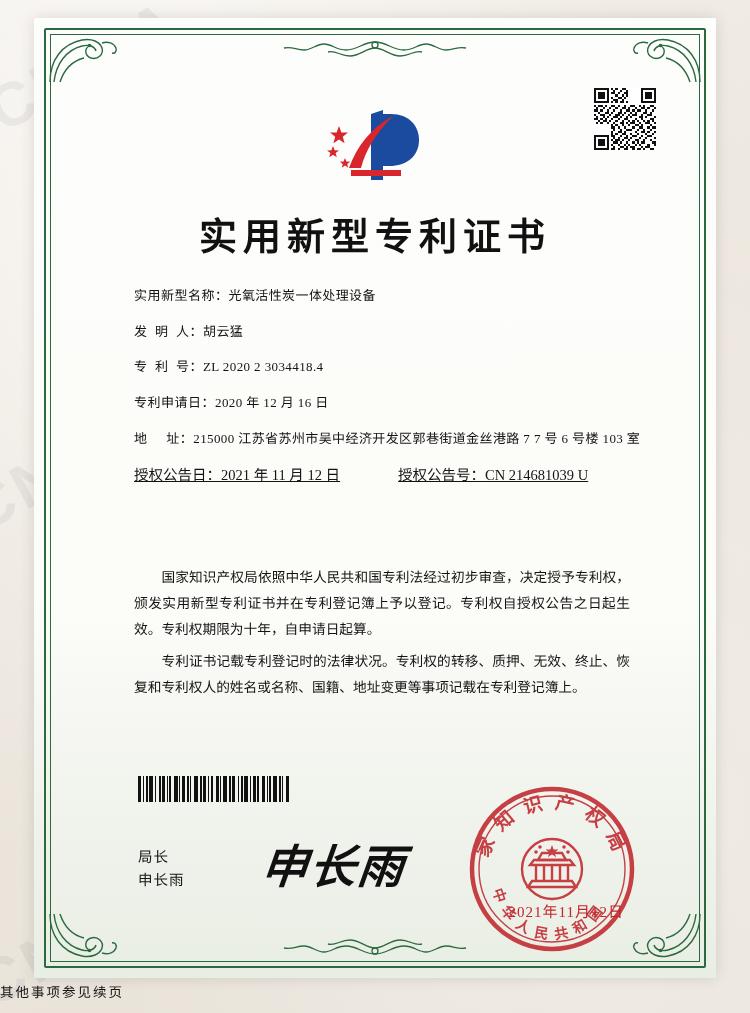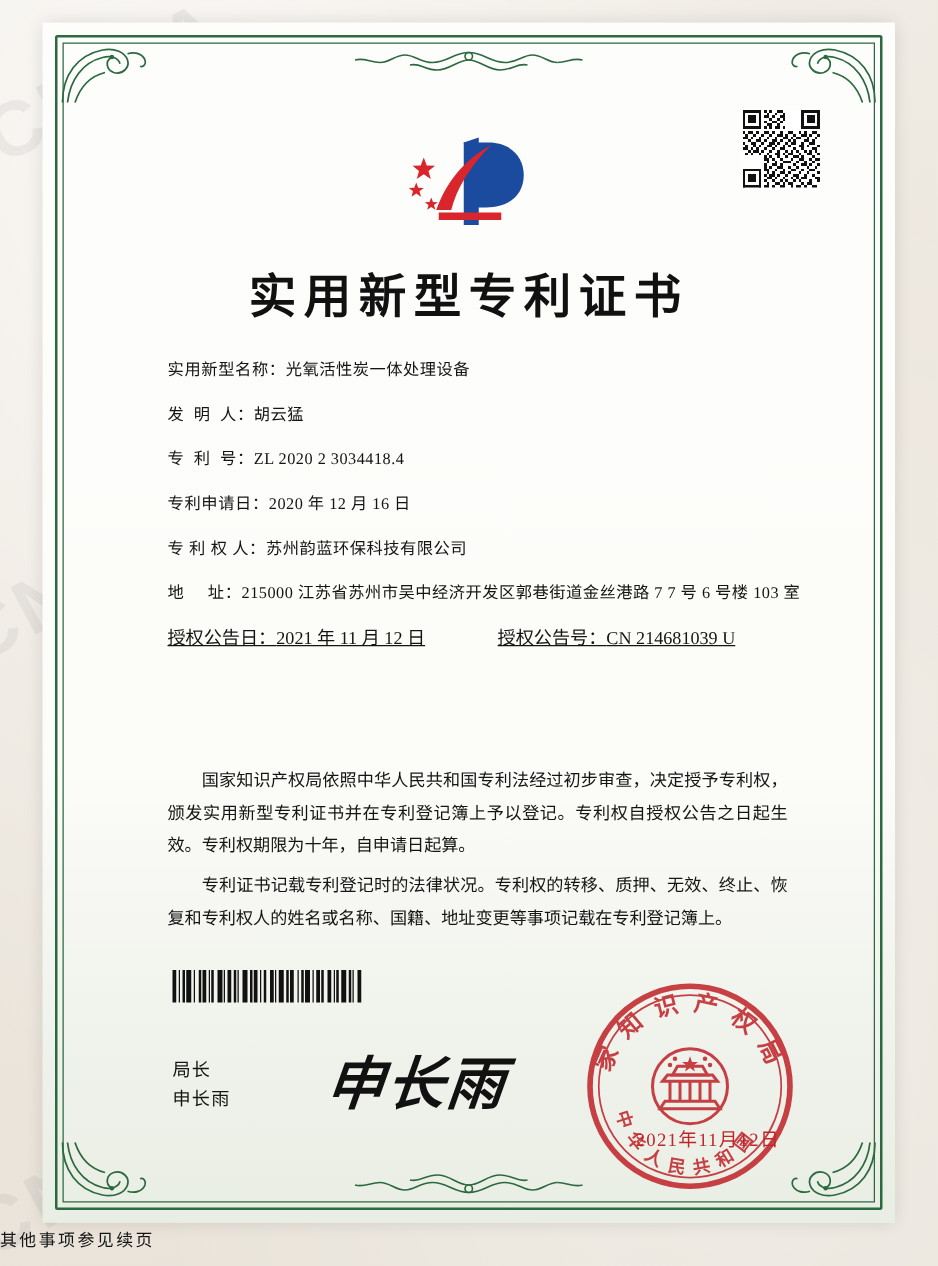--- a/index.html
+++ b/index.html
@@ -170,21 +170,21 @@
     font-size: 14.5px;
     color: #141414;
   }
   .row-inline .gap { width: 58px; }
 
   
   .paras {
     position: absolute;
     left: 100px;
     right: 86px;
-    top: 594px;
+    top: 547px;
     font-size: 13.7px;
     line-height: 26px;
     color: #141414;
     text-align: justify;
   }
   .paras p {
     margin: 0 0 6px 0;
     text-indent: 2em;
   }
 
@@ -589,24 +589,20 @@
       <span class="val">胡云猛</span>
     </div>
     <div class="field">
       <span class="lbl">专  利  号：</span>
       <span class="val">ZL 2020 2 3034418.4</span>
     </div>
     <div class="field">
       <span class="lbl">专利申请日：</span>
       <span class="val">2020 年 12 月 16 日</span>
     </div>
-    <div class="field">
-      <span class="lbl">专 利 权 人：</span>
-      <span class="val">苏州韵蓝环保科技有限公司</span>
-    </div>
     <div class="field" style="margin-bottom:14px;">
       <span class="lbl">地     址：</span>
       <span class="val" style="max-width:470px;">215000  江苏省苏州市吴中经济开发区郭巷街道金丝港路 7 7 号 6 号楼 103 室</span>
     </div>
     <div class="row-inline" style="margin-top:2px;text-decoration:underline;">
       <span class="lbl">授权公告日：</span>
       <span>2021 年 11 月 12 日</span>
       <span class="gap"></span>
       <span class="lbl">授权公告号：</span>
       <span>CN 214681039 U</span>

